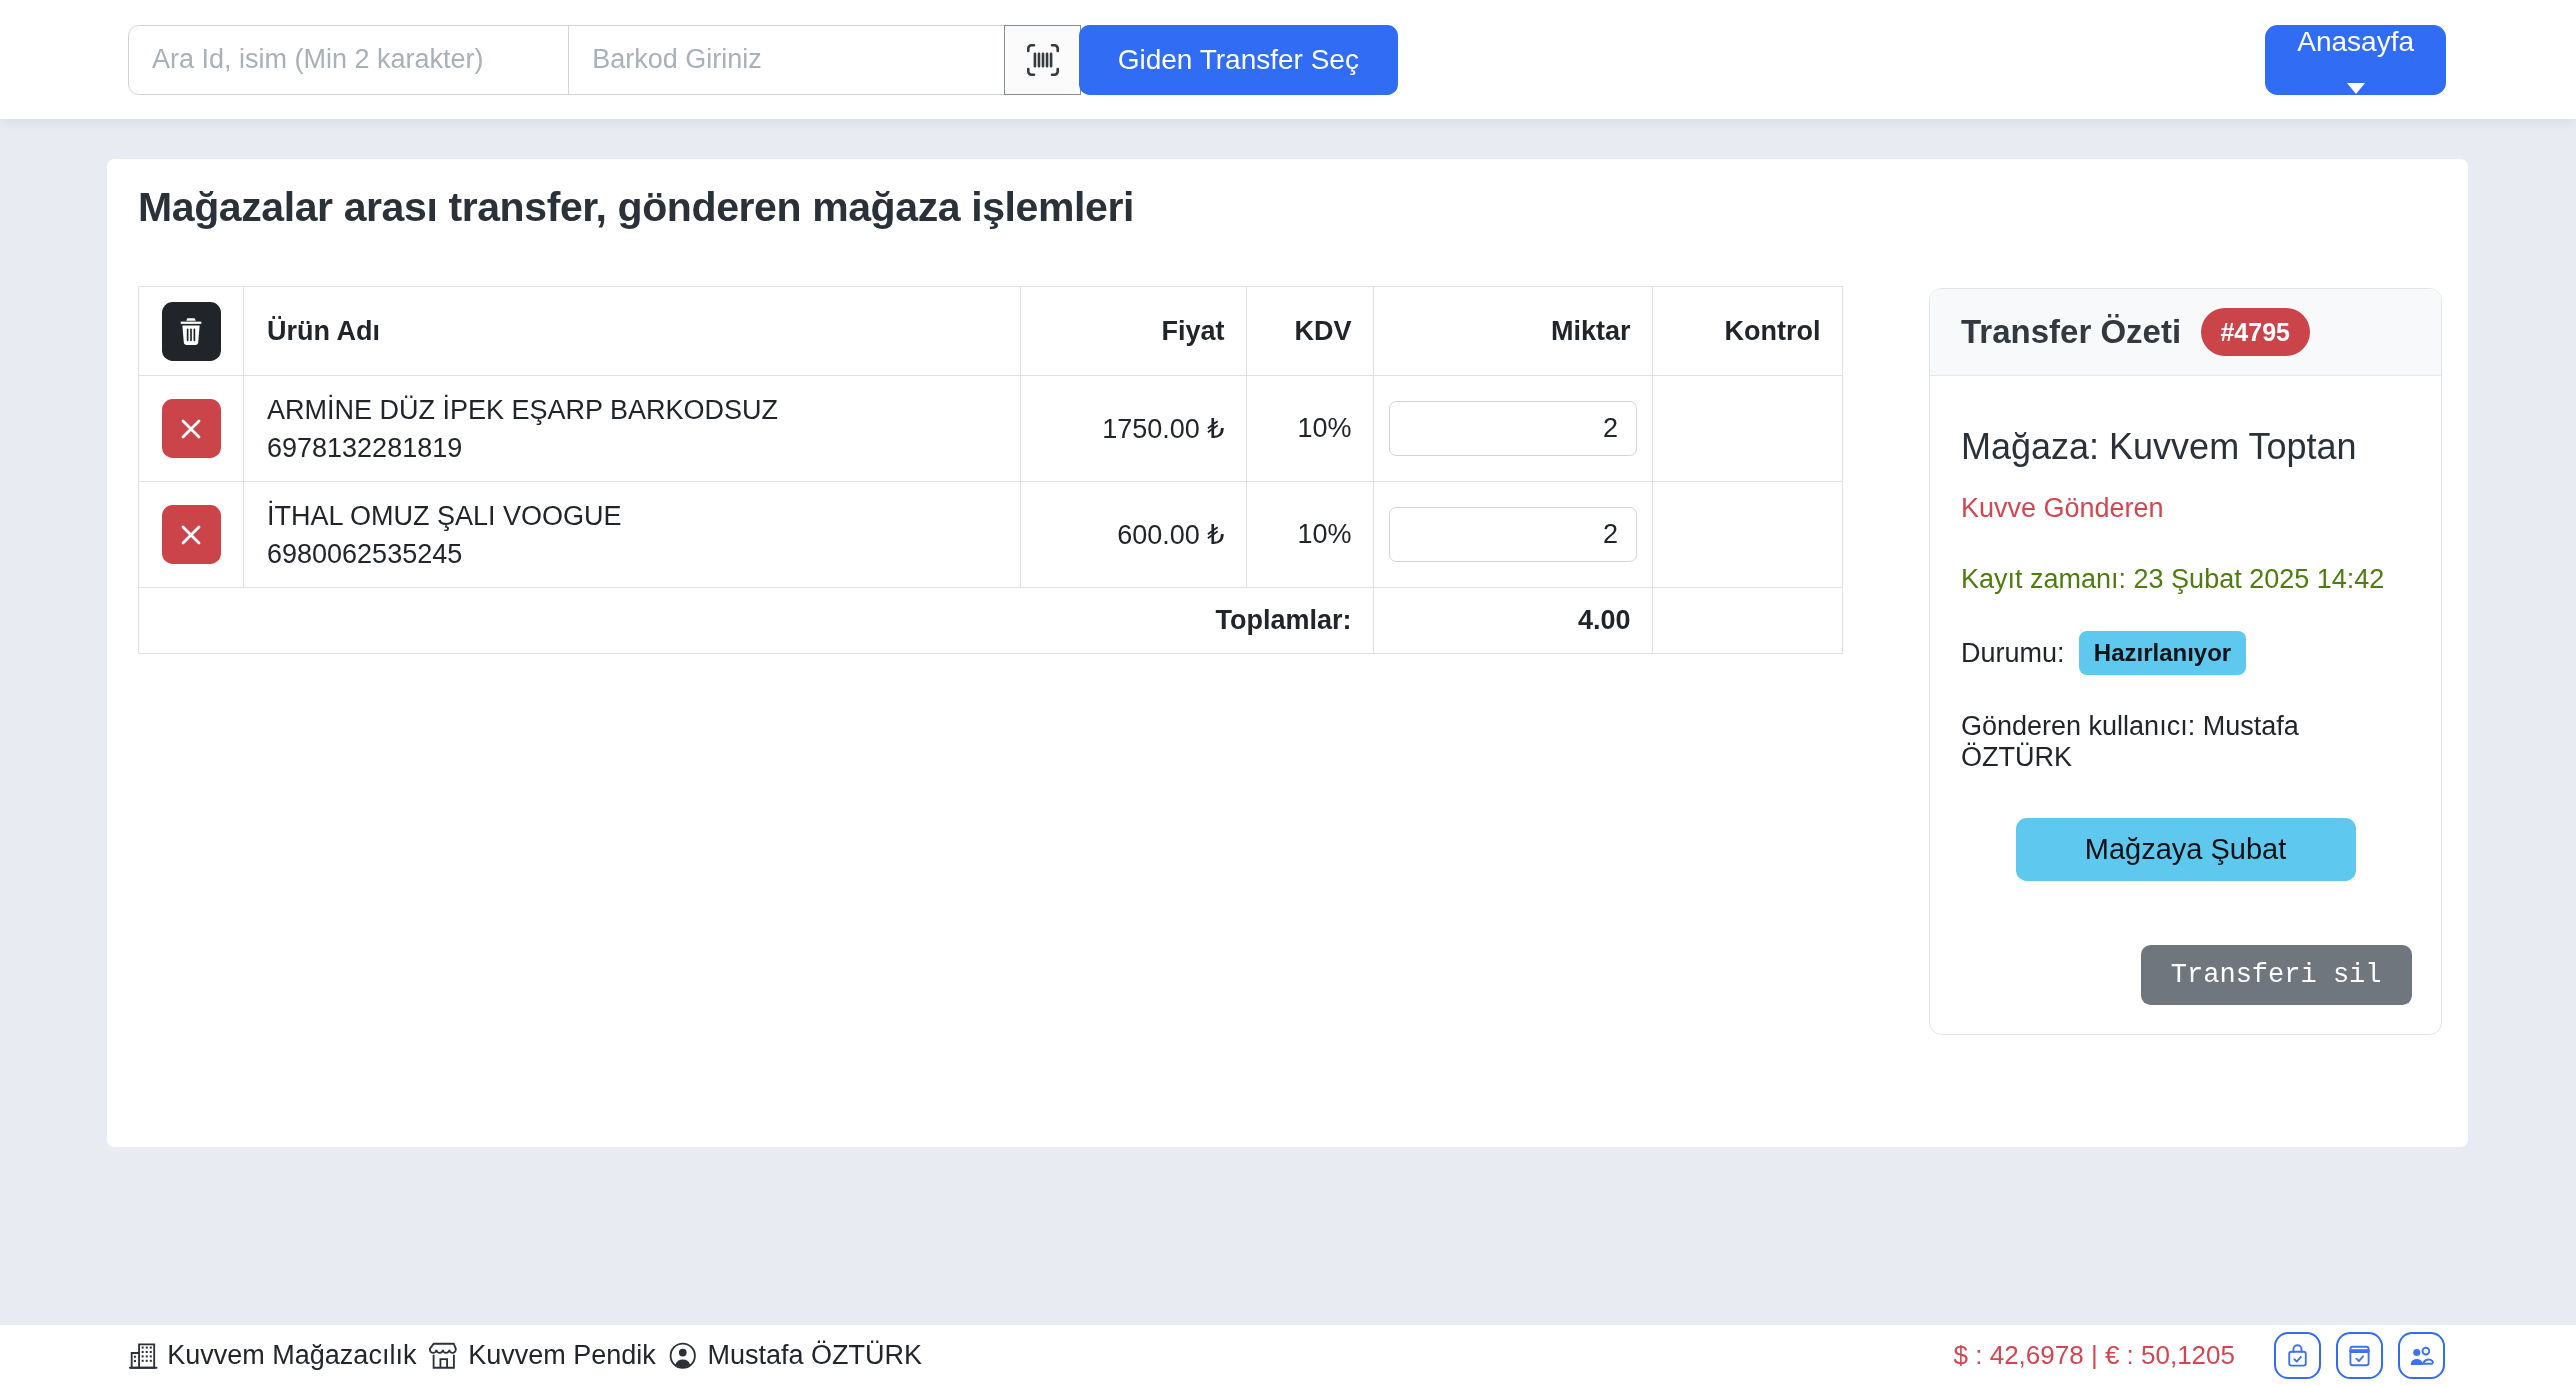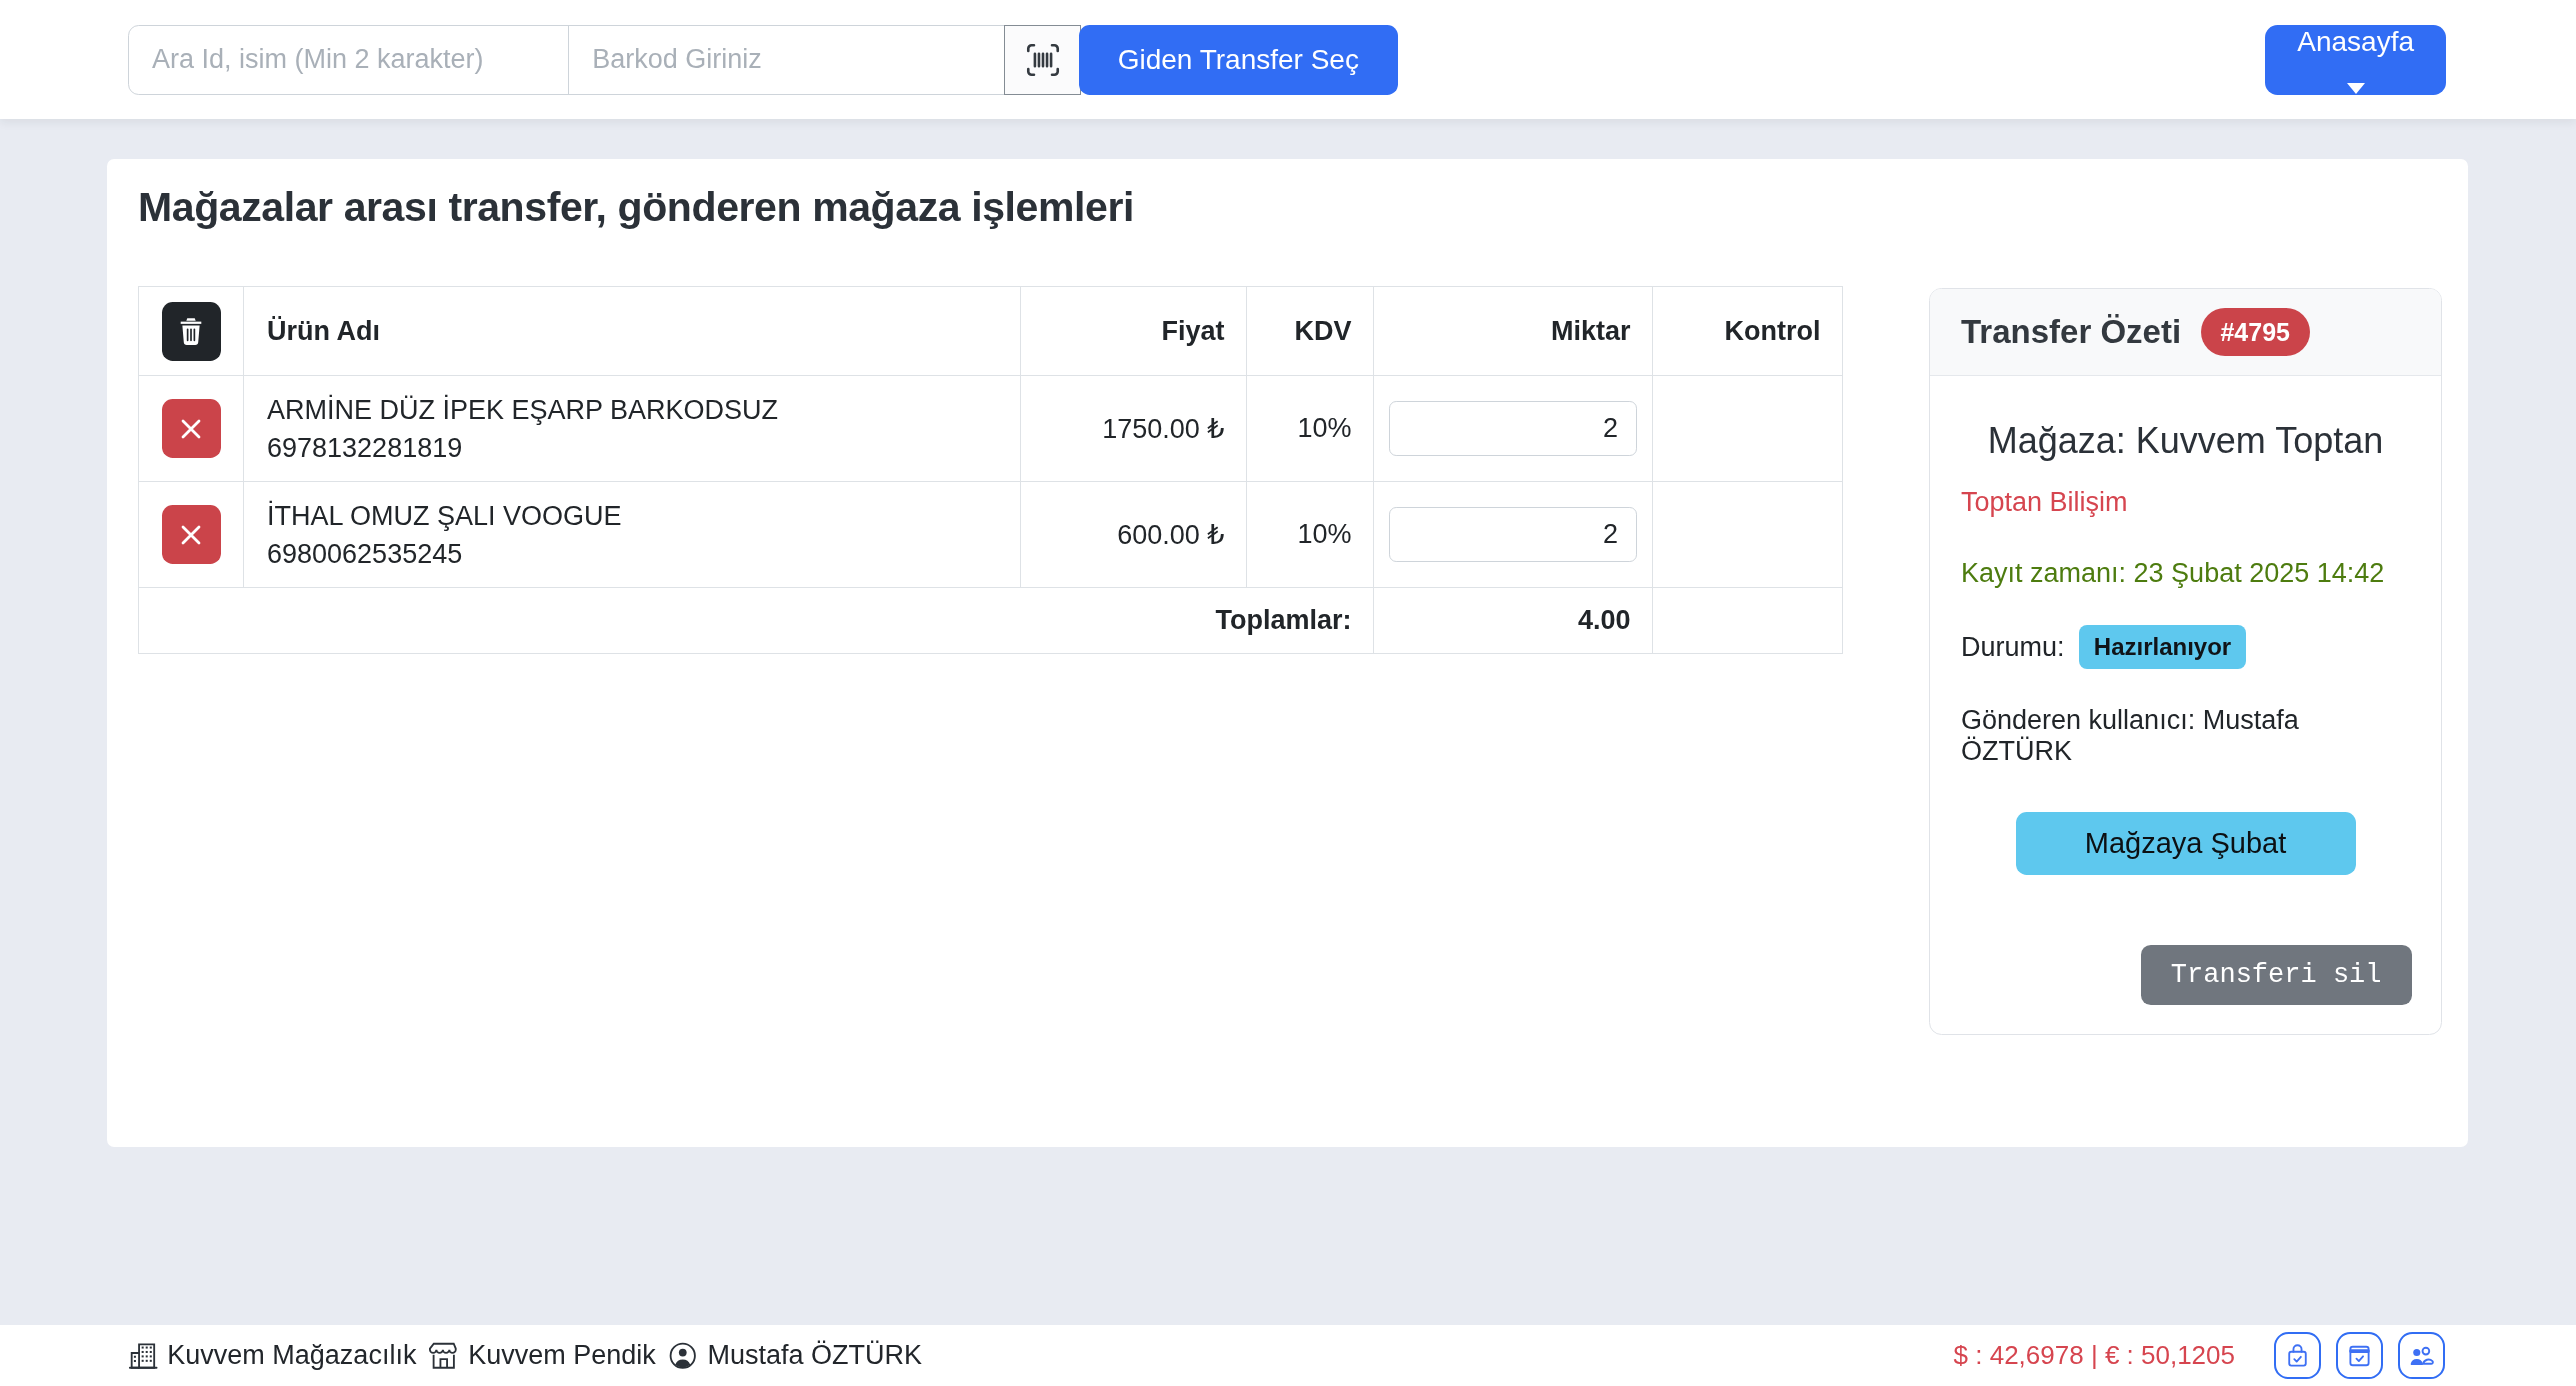--- a/index.html
+++ b/index.html
@@ -101,21 +101,21 @@
     border-bottom: 1.8px solid #e5e8ec; border-radius: 10.7px 10.7px 0 0;
     display: flex; align-items: center; gap: 19.7px; padding: 0 31px;
   }
   .summary-title { font-size: 33px; font-weight: 600; color: #33393f; }
   .badge-id {
     background: var(--danger, #cb444a); color: #fff;
     font-size: 25px; font-weight: 700;
     padding: 9.8px 19.7px; border-radius: 894px;
   }
   .summary-body { padding: 36px 31px 0 31px; position: relative; height: 658px; }
-  .store-line { font-size: 36px; font-weight: 500; color: #2b3138; margin-top: 8px; text-align: center; }
+  .store-line { font-size: 36px; font-weight: 500; color: #2b3138; margin-top: 14px; }
   .company-link { display: inline-block; font-size: 27px; color: var(--linkred, #d6454f); margin-top: 25px; text-decoration: none; cursor: pointer; }
   .created-line { font-size: 27px; color: #4d7c0f; margin-top: 40px; }
   .status-row { margin-top: 36px; font-size: 27px; display: flex; align-items: center; gap: 14.3px; }
   .badge-status {
     background: var(--info, #5ec8ee); color: #101418;
     font-size: 24px; font-weight: 700;
     padding: 8px 15px; border-radius: 8px;
   }
   .sender-line { font-size: 27px; color: #212529; margin-top: 36px; }
   .btn-send {
@@ -259,21 +259,21 @@
     </tbody>
   </table>
 
   <aside class="summary-panel">
     <div class="summary-header">
       <span class="summary-title">Transfer Özeti</span>
       <span class="badge-id">#4795</span>
     </div>
     <div class="summary-body">
       <div class="store-line">Mağaza: Kuvvem Toptan</div>
-      <a class="company-link">Toptan Bilişim</a>
+      <a class="company-link">Kuvve Gönderen</a>
       <div class="created-line">Kayıt zamanı: 23 Şubat 2025 14:42</div>
       <div class="status-row">
         <span>Durumu:</span>
         <span class="badge-status">Hazırlanıyor</span>
       </div>
       <div class="sender-line">Gönderen kullanıcı: Mustafa ÖZTÜRK</div>
       <button class="btn-send">Mağzaya Şubat</button>
       <button class="btn-delete">Transferi sil</button>
     </div>
   </aside>

